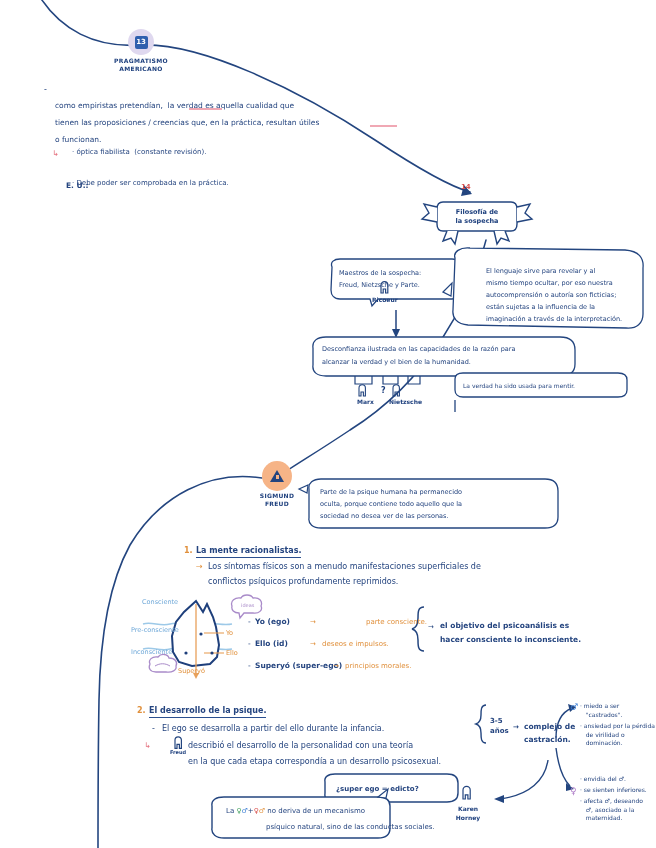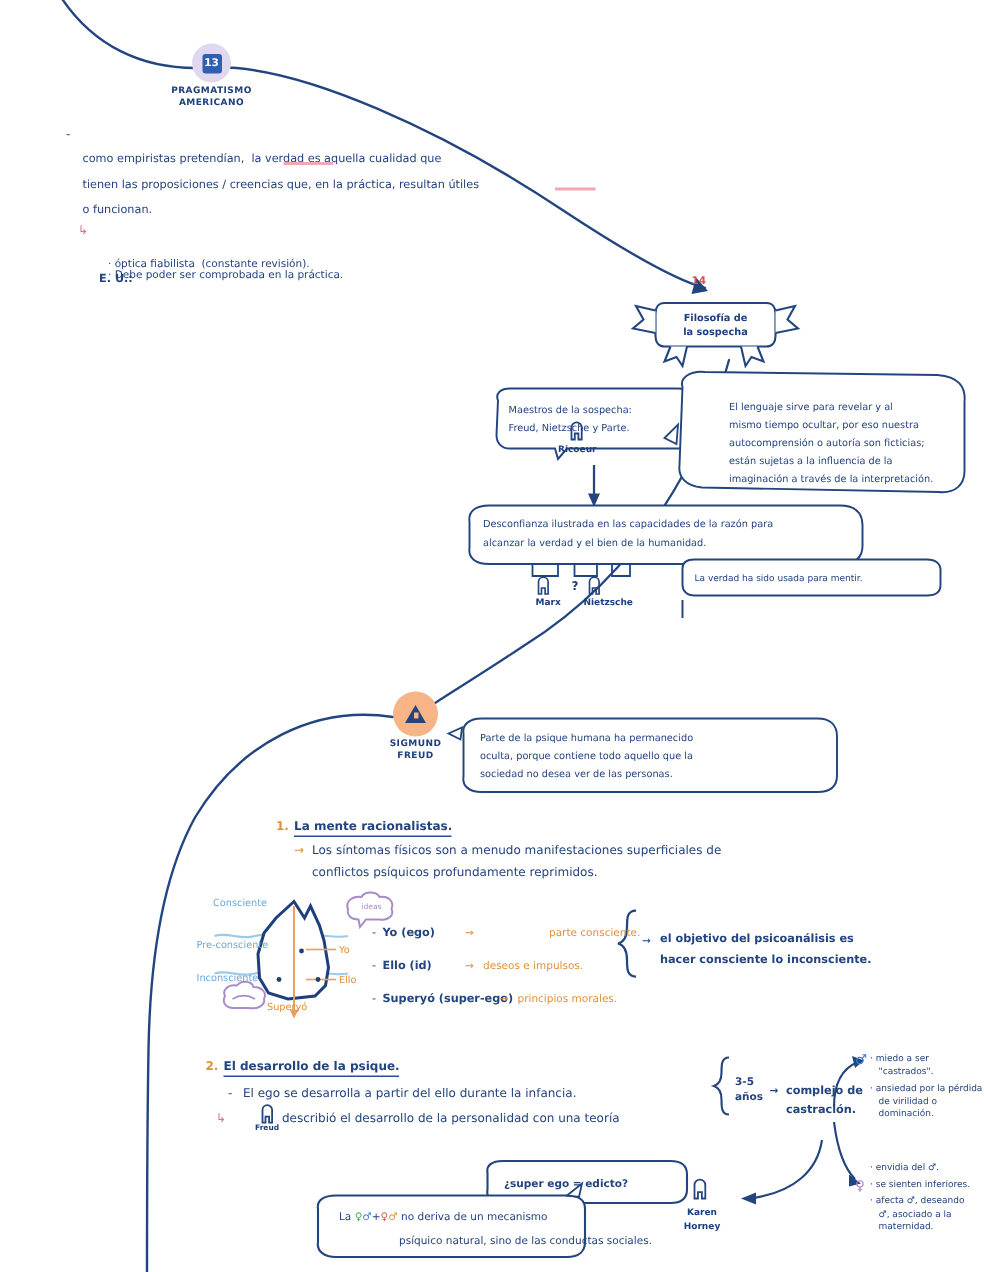--- a/index.html
+++ b/index.html
@@ -180,21 +180,21 @@
   <div class="txt s8 navy" style="left:44px;top:84px;">-</div>
   <div class="txt s75 ink" style="left:55px;top:101px;">como empiristas pretendían,  la verdad es aquella cualidad que</div>
   <div class="txt s75 ink" style="left:55px;top:118px;">tienen las proposiciones / creencias que, en la práctica, resultan útiles</div>
   <div class="txt s75 ink" style="left:55px;top:135px;">o funcionan.</div>
 
   <div style="position:absolute;left:189px;top:108px;width:33px;height:2px;background:#f0a8b4;"></div>
   <div style="position:absolute;left:370px;top:125px;width:27px;height:2px;background:#f0a8b4;"></div>
 
   <div class="txt s8 pink" style="left:52px;top:148px;">↳</div>
   <div class="txt s75 b ink" style="left:66px;top:149px;margin-top:32px;">E. U.:</div>
-  <div class="txt s7 ink" style="left:72px;top:171px;">· óptica fiabilista  (constante revisión).</div>
+  <div class="txt s7 ink" style="left:72px;top:147px;">· óptica fiabilista  (constante revisión).</div>
   <div class="txt s7 ink" style="left:72px;top:178px;">· Debe poder ser comprobada en la práctica.</div>
 
   <div class="txt s7 b red" style="left:461px;top:182px;">14</div>
   <div class="txt s65 b navy" style="left:437px;top:208px;width:80px;text-align:center;">Filosofía de</div>
   <div class="txt s65 b navy" style="left:437px;top:217px;width:80px;text-align:center;">la sospecha</div>
 
   <div class="bubble-txt s65 ink" style="left:339px;top:269px;">Maestros de la sospecha:</div>
   <div class="bubble-txt s65 ink" style="left:339px;top:281px;">Freud, Nietzsche y Parte.</div>
   <div class="txt s6 b navy" style="left:372px;top:296px;">Ricoeur</div>
 
@@ -255,20 +255,21 @@
   <div class="txt s7 ink" style="left:428px;top:622px;">→</div>
   <div class="txt s75 b ink" style="left:440px;top:621px;">el objetivo del psicoanálisis es</div>
   <div class="txt s75 b ink" style="left:440px;top:635px;">hacer consciente lo inconsciente.</div>
 
   <div class="txt s8 b orange" style="left:137px;top:705px;">2.</div>
   <div class="txt s8 b ink underline" style="left:149px;top:705px;">El desarrollo de la psique.</div>
   <div class="txt s8 ink" style="left:152px;top:723px;">-</div>
   <div class="txt s8 ink" style="left:162px;top:723px;">El ego se desarrolla a partir del ello durante la infancia.</div>
   <div class="txt s8 pink" style="left:144px;top:740px;">↳</div>
   <div class="txt s8 ink" style="left:188px;top:740px;">describió el desarrollo de la personalidad con una teoría</div>
+  <div class="txt s8 ink" style="left:188px;top:756px;">en la que cada etapa correspondía a un desarrollo psicosexual.</div>
 
   <div class="txt s7 b ink" style="left:490px;top:716px;">3-5</div>
   <div class="txt s7 b ink" style="left:490px;top:726px;">años</div>
 
   <div class="txt s7 b ink" style="left:513px;top:722px;">→</div>
   <div class="txt s75 b ink" style="left:524px;top:722px;">complejo de</div>
   <div class="txt s75 b ink" style="left:524px;top:735px;">castración.</div>
 
   <div class="txt s9 b" style="left:570px;top:701px;color:#3d7fd4;">♂</div>
   <div class="txt s6 ink" style="left:580px;top:702px;">· miedo a ser

